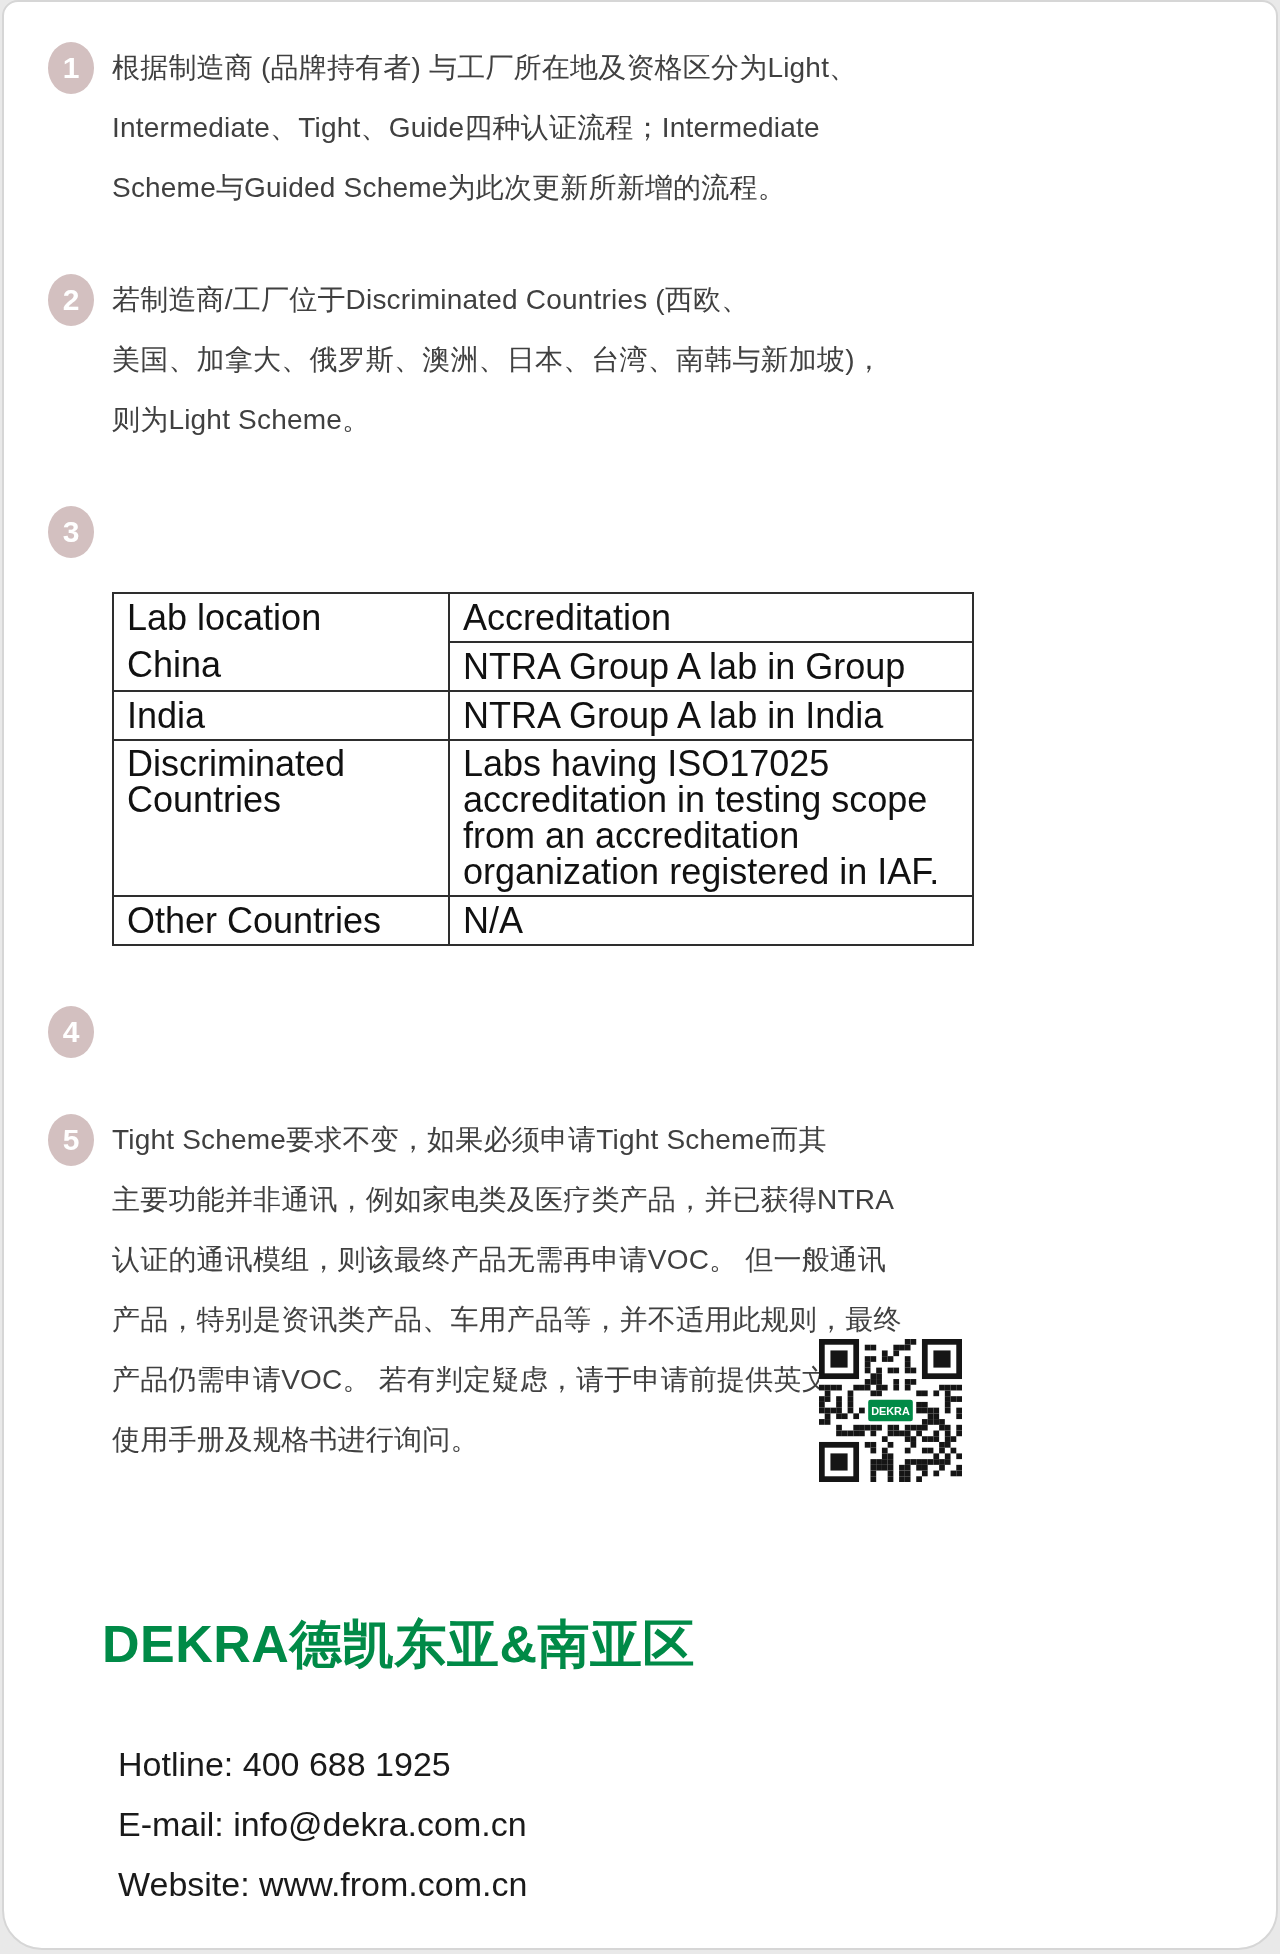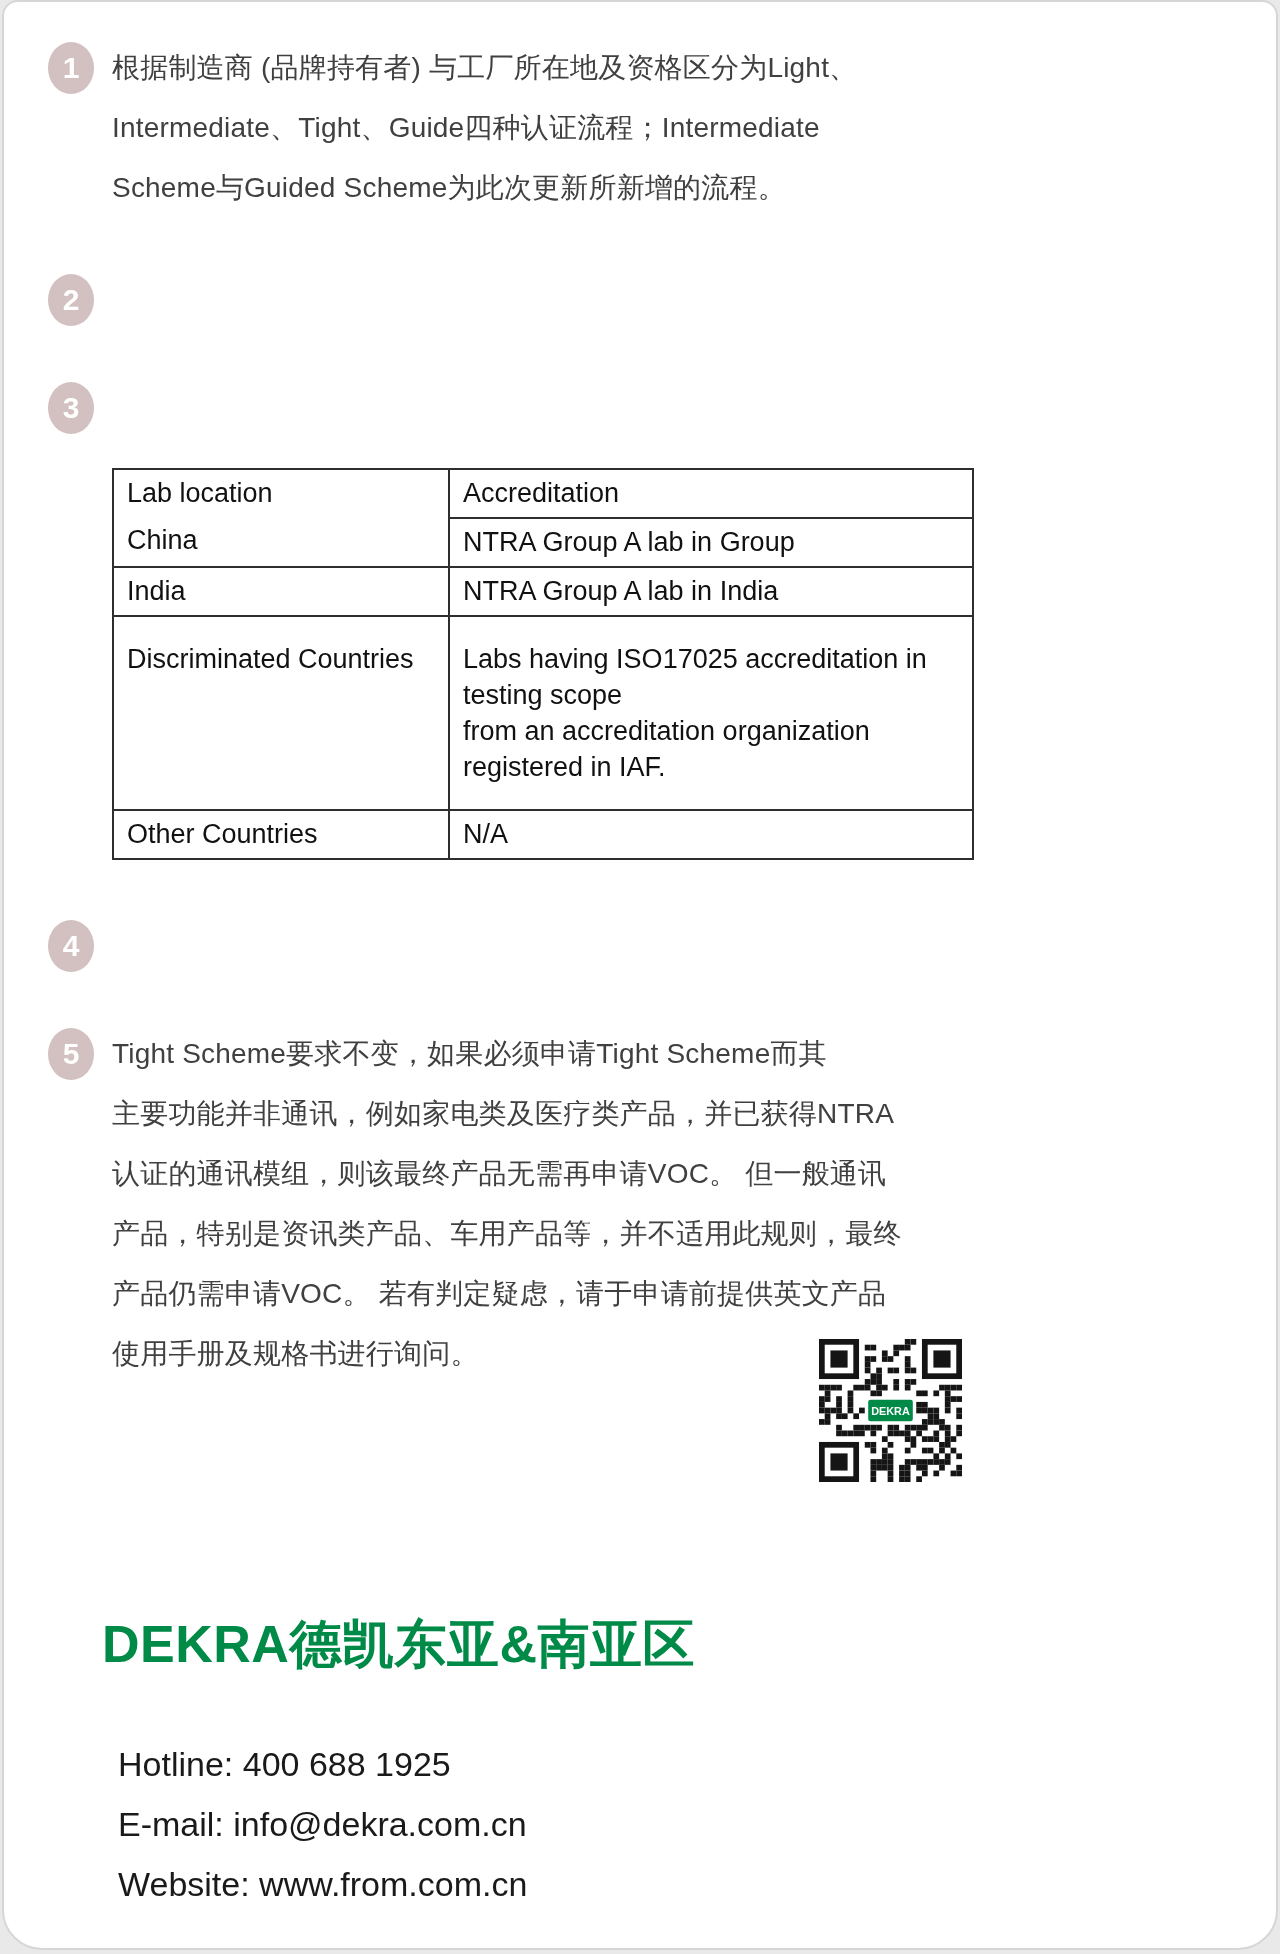--- a/index.html
+++ b/index.html
@@ -18,25 +18,25 @@
   }
   .item-text{
     margin-left:18px;width:940px;font-size:28px;line-height:60px;
     white-space:pre-line;color:#404040;letter-spacing:0.2px;
   }
   .lab-table{
     border-collapse:collapse;margin:34px 0 0 64px;width:862px;
     color:#111;table-layout:fixed;
   }
   .lab-table td{
-    border:2px solid #2e2e2e;padding:0 13px;font-size:27px;line-height:47px;
+    border:2px solid #2e2e2e;padding:0 13px;font-size:36px;line-height:47px;
     vertical-align:top;overflow:hidden;
   }
   .lab-table .col-left{width:308px;}
-  .lab-table td.multiline{line-height:36px;padding:24px 13px;white-space:pre-line;}
+  .lab-table td.multiline{line-height:36px;padding:5px 13px;white-space:pre-line;}
   .lab-table .merged div{line-height:47px;}
   .after-table{margin-top:56px;}
   .brand-title{
     position:absolute;left:98px;top:1608px;font-size:52px;font-weight:bold;
     color:#008a47;letter-spacing:0.5px;
   }
   .contact{position:absolute;left:114px;top:1732px;font-size:34px;line-height:60px;color:#1a1a1a;}
   .qr{position:absolute;left:815px;top:1337px;width:143px;height:143px;}
   .qr svg{width:100%;height:100%;display:block;}
 </style>
@@ -48,20 +48,23 @@
 
     <div class="item">
       <div class="badge">1</div>
       <div class="item-text">根据制造商 (品牌持有者) 与工厂所在地及资格区分为Light、
 Intermediate、Tight、Guide四种认证流程；Intermediate
 Scheme与Guided Scheme为此次更新所新增的流程。</div>
     </div>
 
     <div class="item">
       <div class="badge">2</div>
+      <div class="item-text">若制造商/工厂位于Discriminated Countries (西欧、
+美国、加拿大、俄罗斯、澳洲、日本、台湾、南韩与新加坡)，
+则为Light Scheme。</div>
     </div>
 
     <div class="item">
       <div class="badge">3</div>
     </div>
 
     <table class="lab-table">
       <tbody>
         <tr>
           <td class="col-left merged" rowspan="2">

